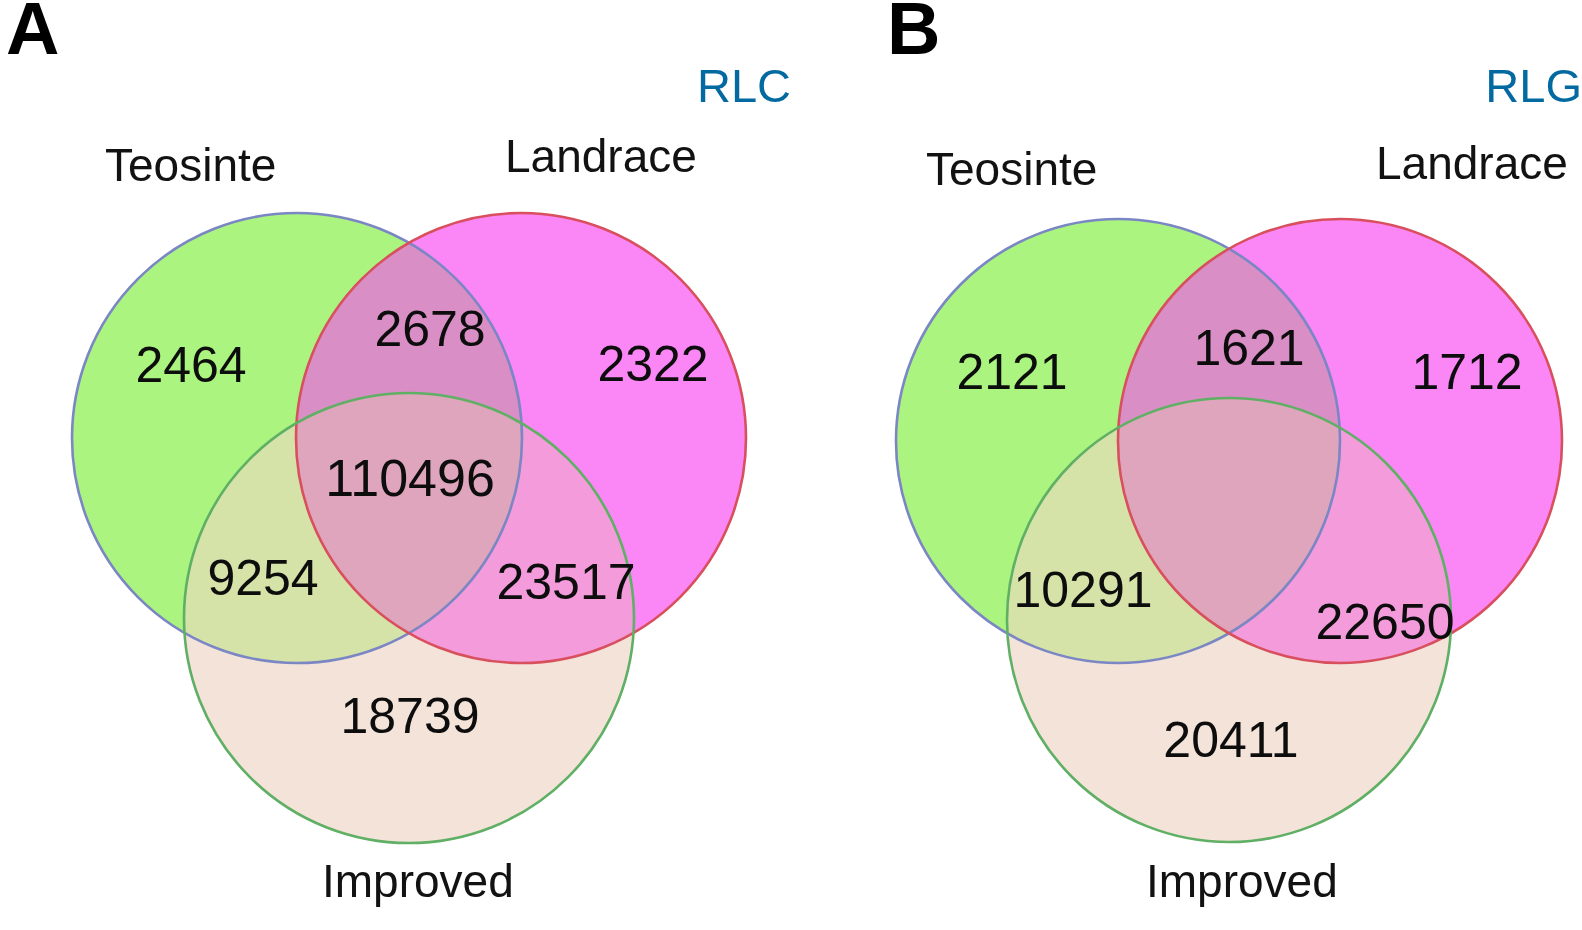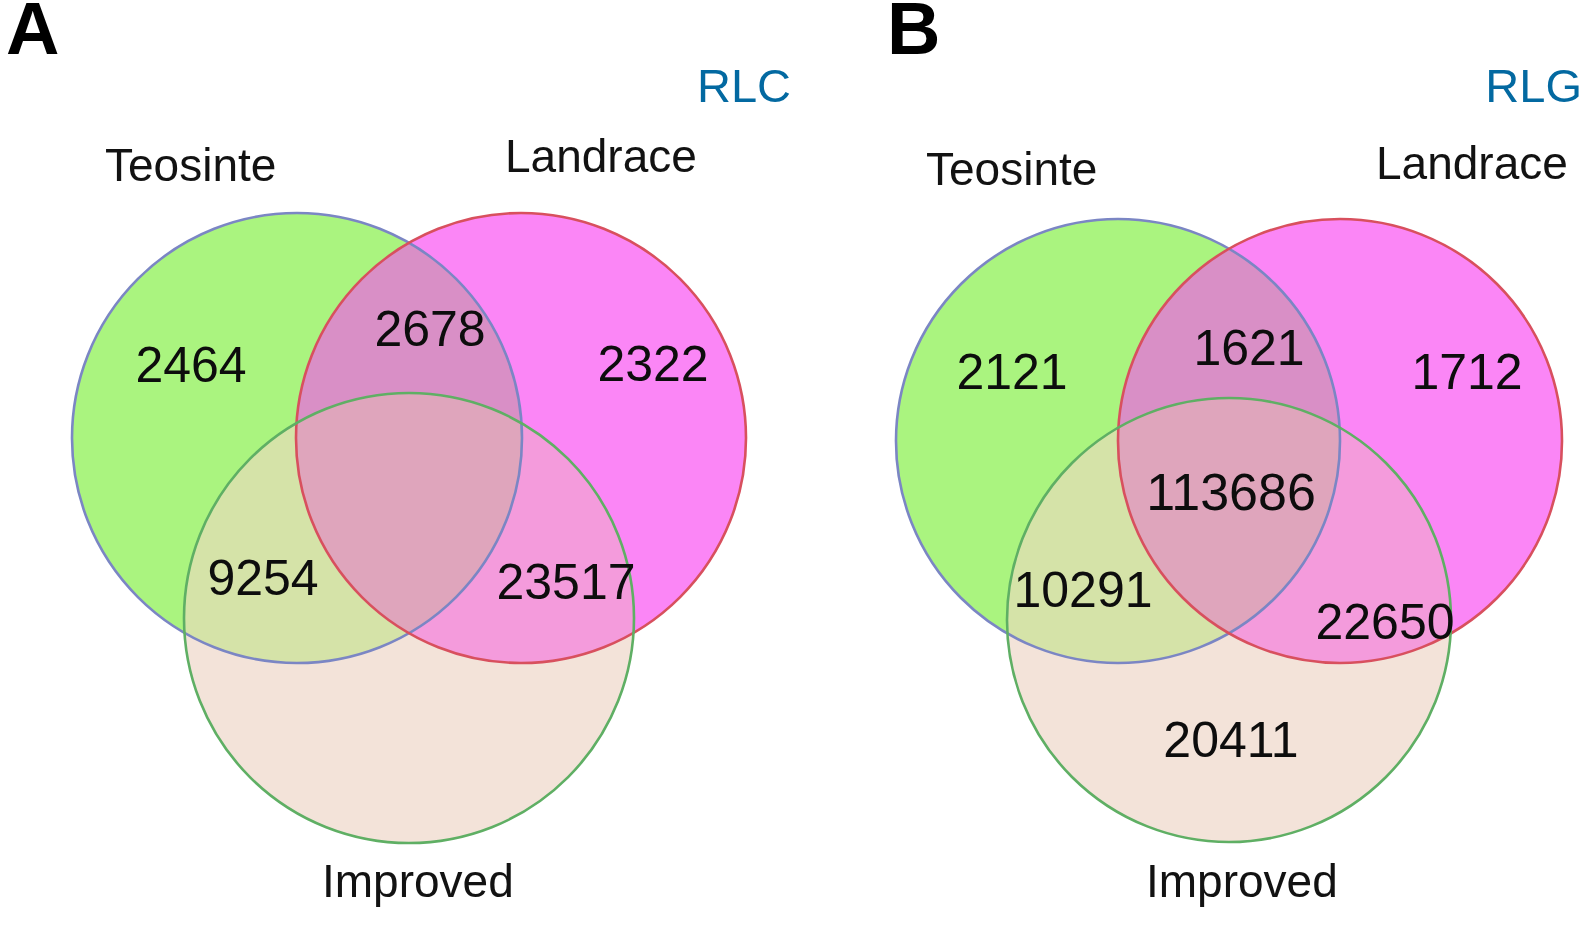--- a/index.html
+++ b/index.html
@@ -138,22 +138,24 @@
       <circle cx="409" cy="618" r="225" fill="none" stroke="#5FAF64" stroke-width="2.6"></circle>
     </svg>
 
     <div class="set-label label-teosinte">Teosinte</div>
     <div class="set-label label-landrace">Landrace</div>
     <div class="set-label label-improved">Improved</div>
 
     <div class="count" style="left:191px; top:365px;">2464</div>
     <div class="count" style="left:430px; top:329px;">2678</div>
     <div class="count" style="left:653px; top:364px;">2322</div>
+    <div class="count big" style="left:410px; top:478px;">110496</div>
     <div class="count" style="left:263px; top:578px;">9254</div>
     <div class="count" style="left:566px; top:582px;">23517</div>
+    <div class="count" style="left:410px; top:716px;">18739</div>
   </div>
 
   <div class="panel" id="panel-b">
 
     <div class="panel-letter">B</div>
     <div class="venn-title">RLG</div>
 
     <svg class="venn-svg" viewBox="0 0 791 930">
       <defs>
         <clipPath id="b-clip-teo">
@@ -192,19 +194,18 @@
       <circle cx="438" cy="620" r="222" fill="none" stroke="#5FAF64" stroke-width="2.6"></circle>
     </svg>
 
     <div class="set-label label-teosinte">Teosinte</div>
     <div class="set-label label-landrace">Landrace</div>
     <div class="set-label label-improved">Improved</div>
 
     <div class="count" style="left:221px; top:372px;text-align:center;">2121</div>
     <div class="count" style="left:458px; top:348px;">1621</div>
     <div class="count" style="left:676px; top:372px;">1712</div>
-    <div class="count big" style="left:440px; top:492px;">113686</div>
     <div class="count" style="left:292px; top:590px;">10291</div>
     <div class="count" style="left:594px; top:592px;margin-top:30px;">22650</div>
     <div class="count" style="left:440px; top:740px;">20411</div>
   </div>
 
 </div>
 
 </body></html>

